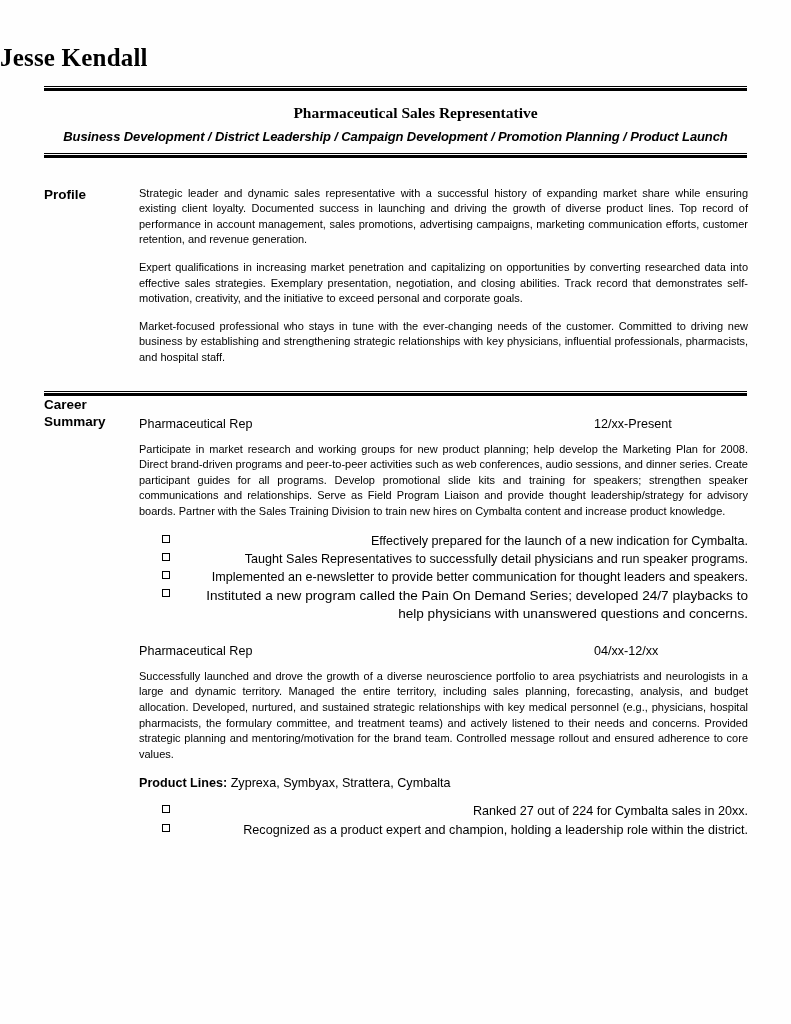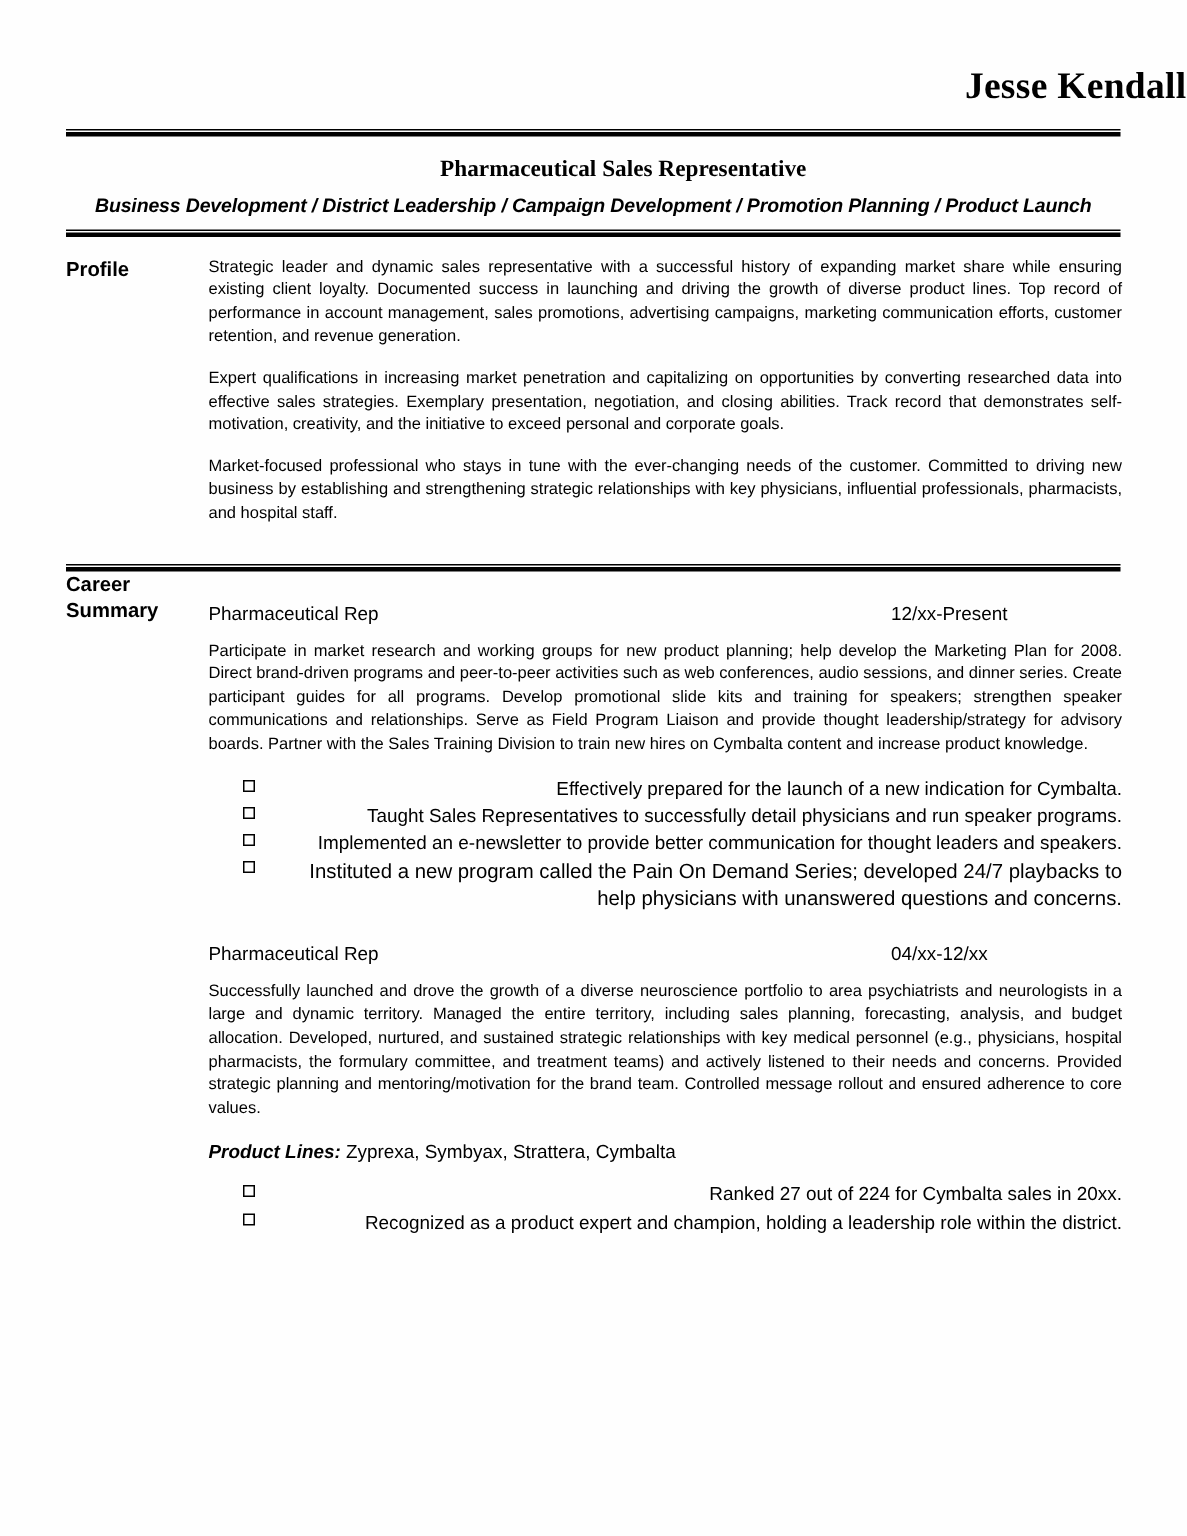--- a/index.html
+++ b/index.html
@@ -17,21 +17,21 @@
   .page {
     position: relative;
     width: 791px;
     height: 1024px;
     box-sizing: border-box;
     background: #fefefe;
   }
 
   
   .name {
-    text-align: right;
+    text-align: left;
     font-family: "Liberation Serif", serif;
     font-weight: bold;
     font-size: 25px;
     letter-spacing: 0.2px;
     padding-top: 44px;
     line-height: 1.1;
   }
   .contact {
     text-align: center;
     font-size: 12.5px;
@@ -96,21 +96,21 @@
   }
 
   .para {
     font-size: 11px;
     line-height: 1.42;
     text-align: justify;
     margin: 0;
   }
   .para + .para { margin-top: 12px; }
 
-  .sec-profile { margin-top: 13px; justify-content: center; }
+  .sec-profile { margin-top: 28px; justify-content: center; }
 
   
   .sec-career { }
   .company {
     font-size: 12.6px;
     margin-top: 17px;
   }
   .company b { font-weight: bold; }
 
   .role-row {
@@ -149,21 +149,21 @@
   ul.bullets li.serif {
     font-family: Liberation Sans, sans-serif;
     font-size: 13.6px;
     line-height: 1.3;
   }
 
   .product-lines {
     font-size: 12.6px;
     margin-top: 14px;
   }
-  .product-lines b { font-weight: bold; font-style: italic; }
+  .product-lines b { font-weight: bold; }
 </style>
 </head>
 <body>
 
 <div class="page">
 
   <div class="name">Jesse Kendall</div>
 
 
   <div class="rule r1"></div>

